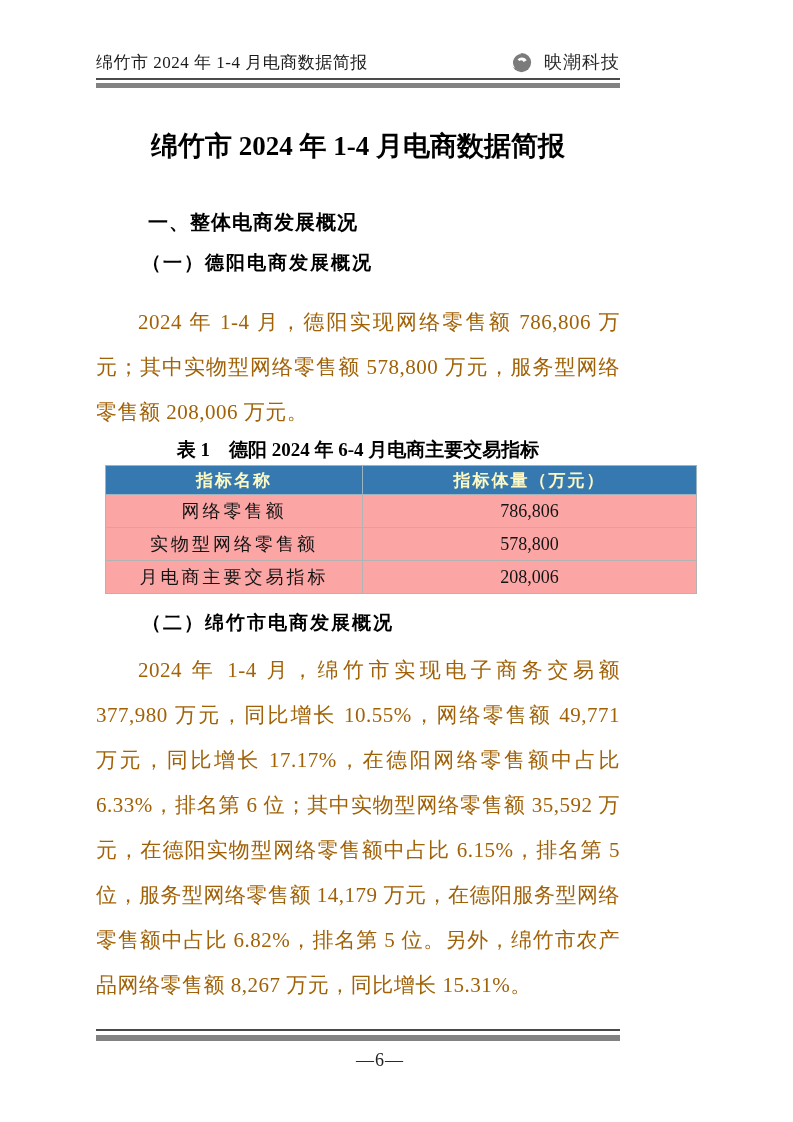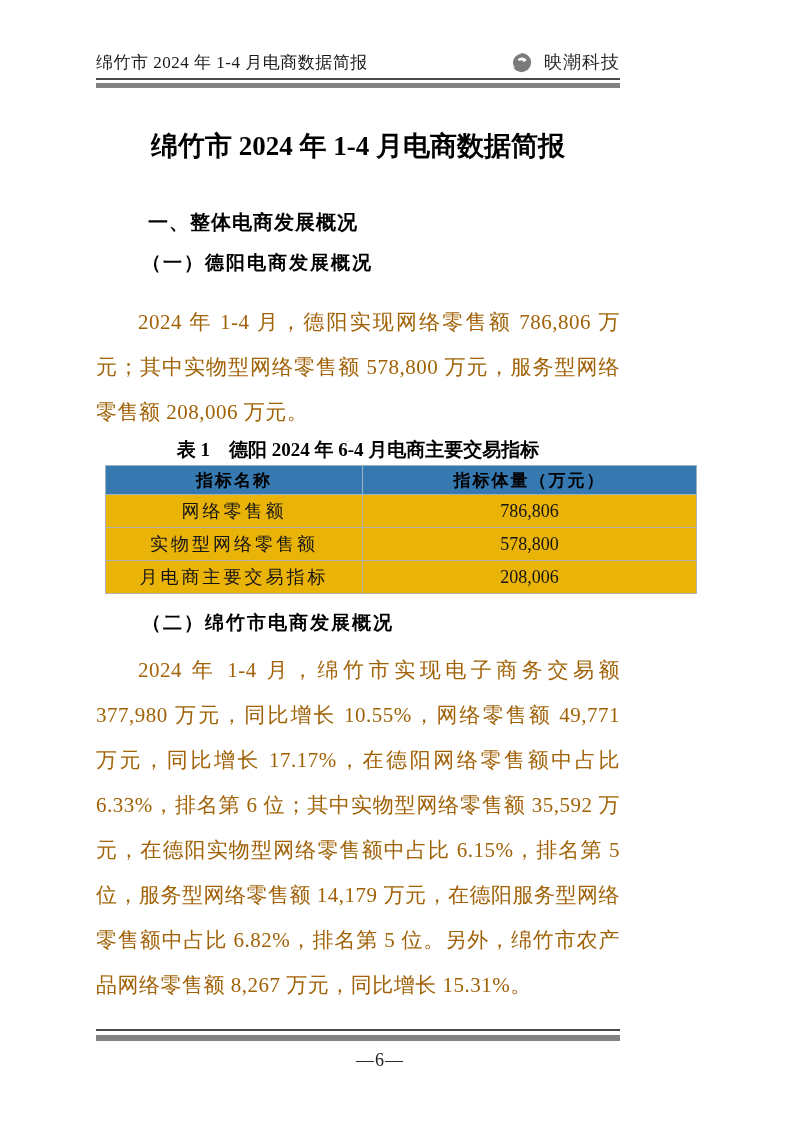--- a/index.html
+++ b/index.html
@@ -56,33 +56,33 @@
   }
   table.data{
     margin:2px 0 0 9px;
     width:592px;
     border-collapse:collapse;
     table-layout:fixed;
   }
   table.data col.c1{width:43.5%;}
   table.data th{
     background:#3579B0;
-    color:#000000;
+    color:#fef9c3;
     font-size:17px;font-weight:700;
     height:28px;padding:0;
     letter-spacing:2px;
     border:1px solid #9db3c0;
     text-align:center;vertical-align:middle;
   }
   table.data td{
     height:32px;padding:0;
     font-size:18px;color:#141414;
     border:1px solid #b3b3b3;
     text-align:center;vertical-align:middle;
-    background:#eab308;
+    background:#fca5a5;
   }
   table.data td.zh{letter-spacing:3px;}
   table.data td.num{letter-spacing:0;}
   
   .f-rule1{position:absolute;top:1029px;left:96px;right:85px;height:2px;background:#4a4a4a;}
   .f-rule2{position:absolute;top:1035px;left:96px;right:85px;height:6px;background:#828282;}
   .page-num{
     position:absolute;top:1050px;left:0;width:760px;
     text-align:center;
     font-size:18px;color:#222;letter-spacing:1px;

